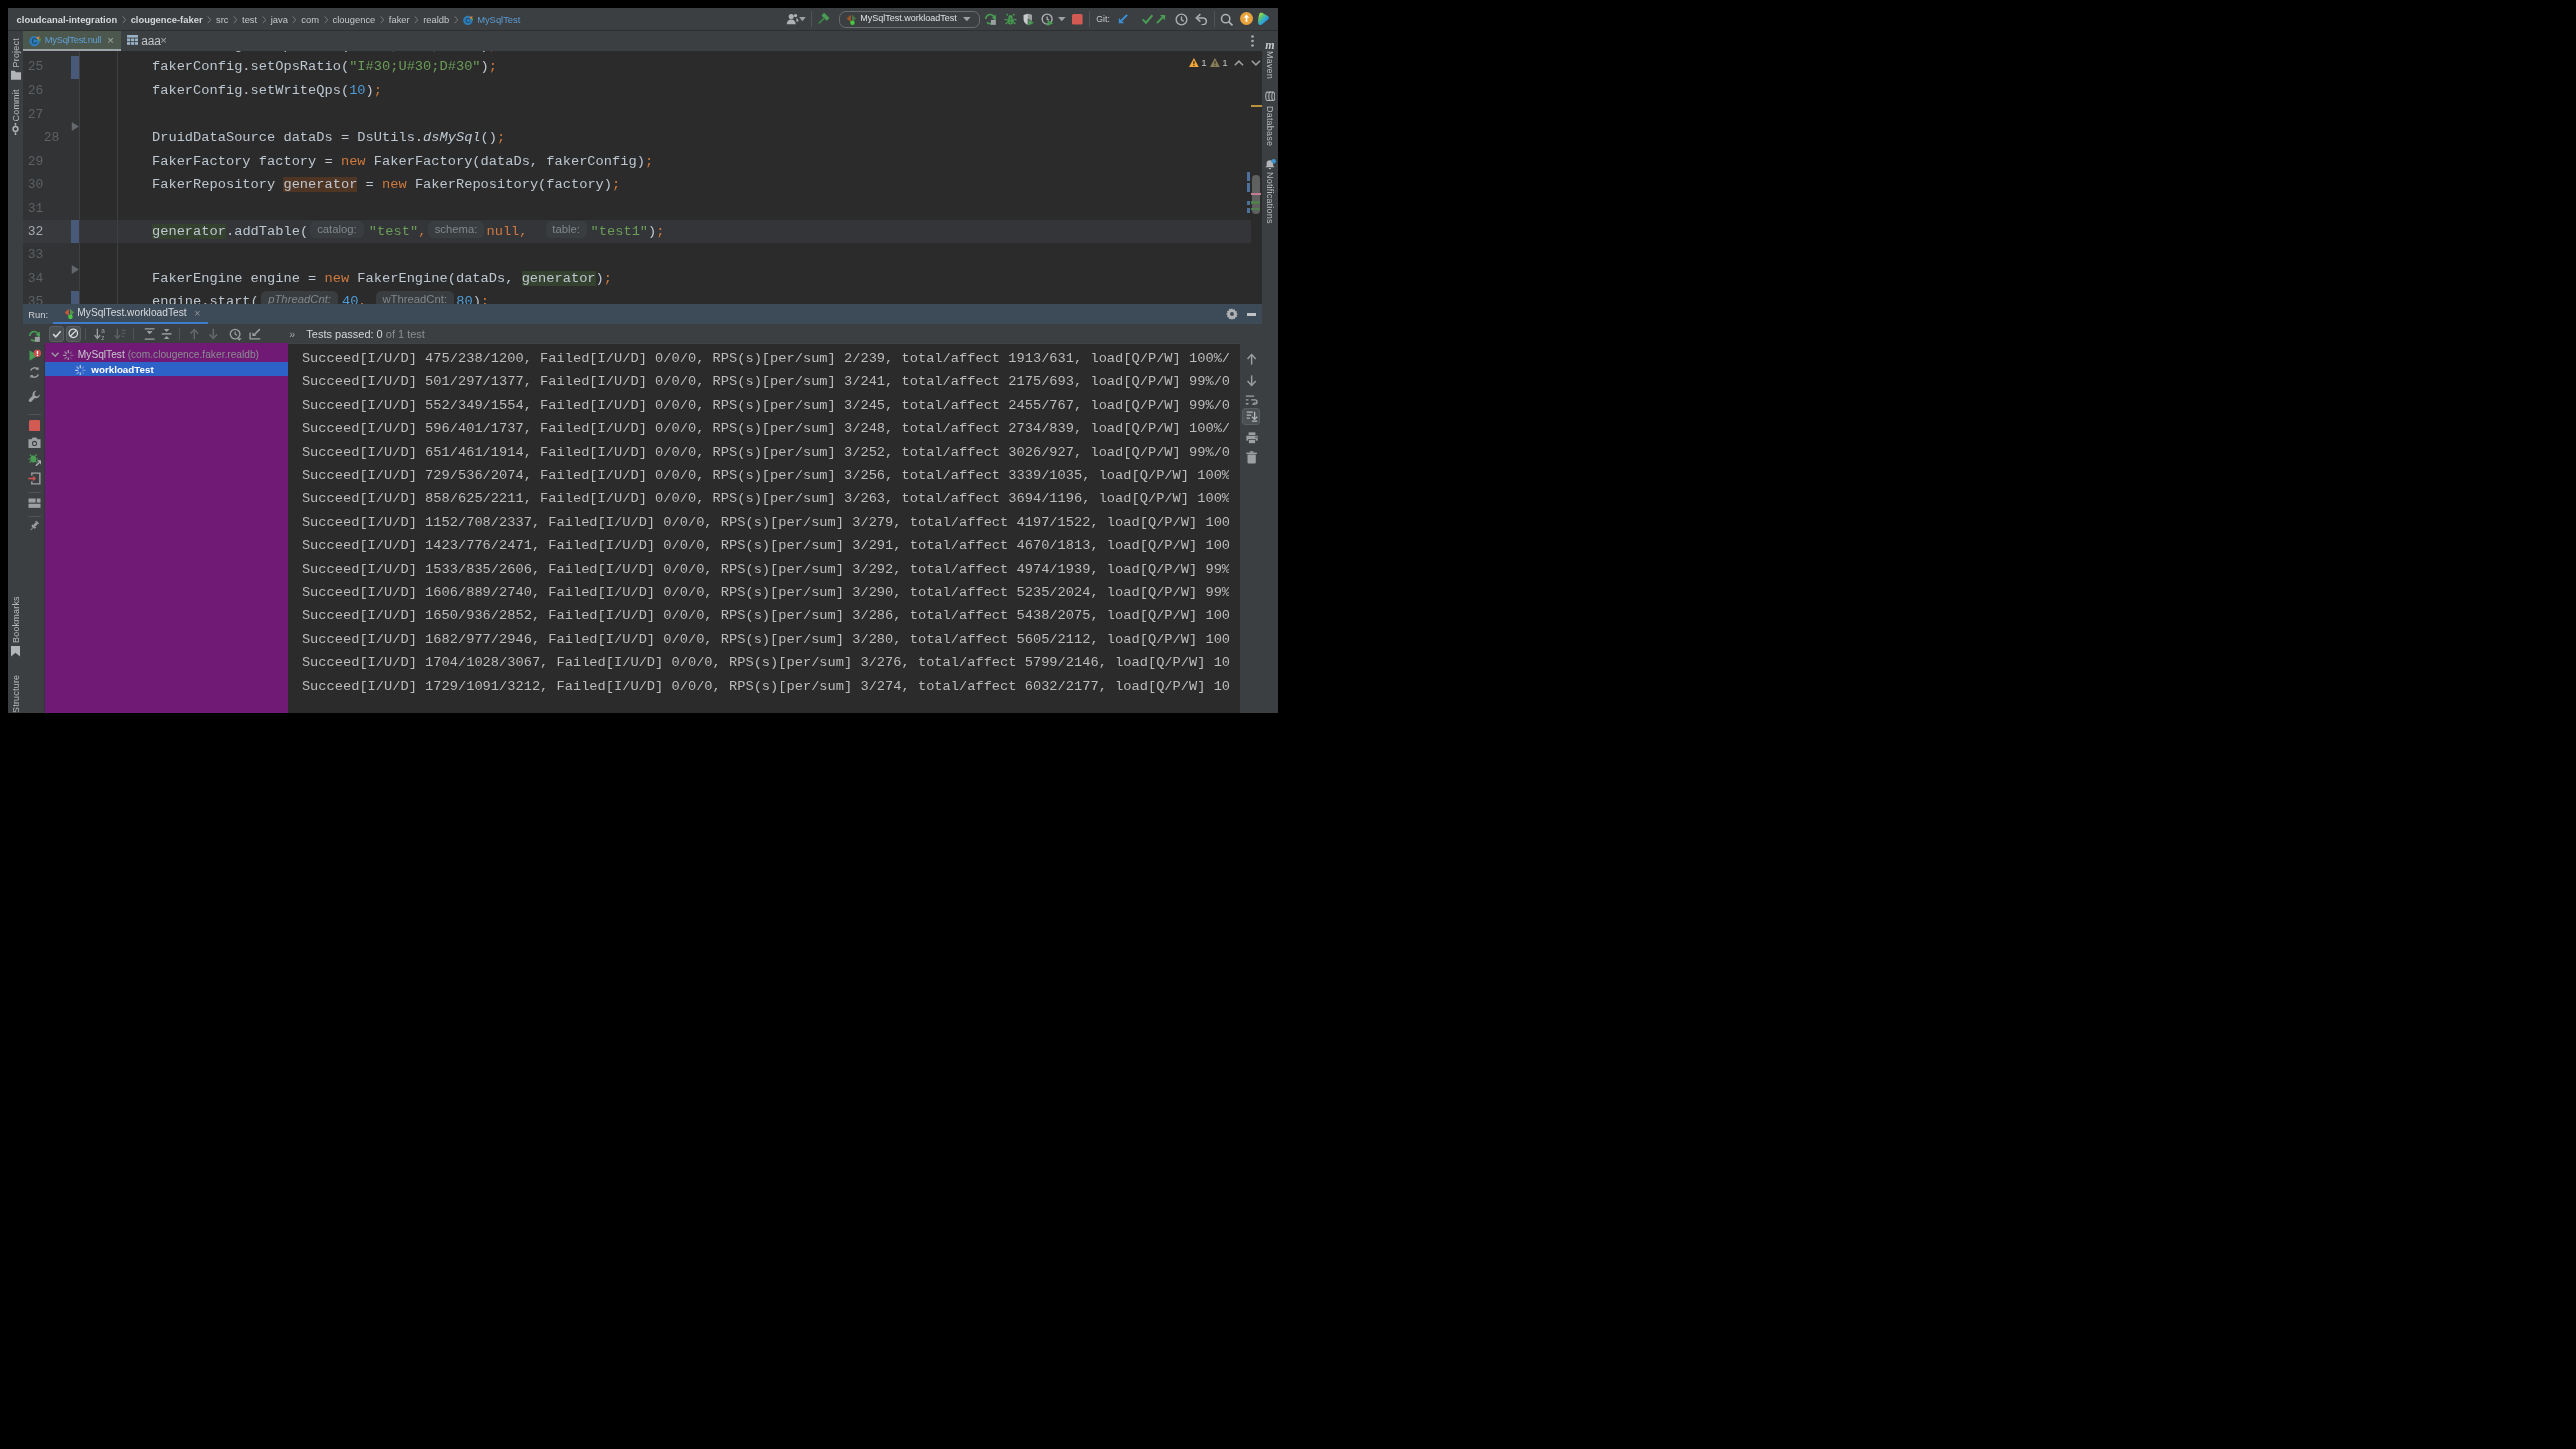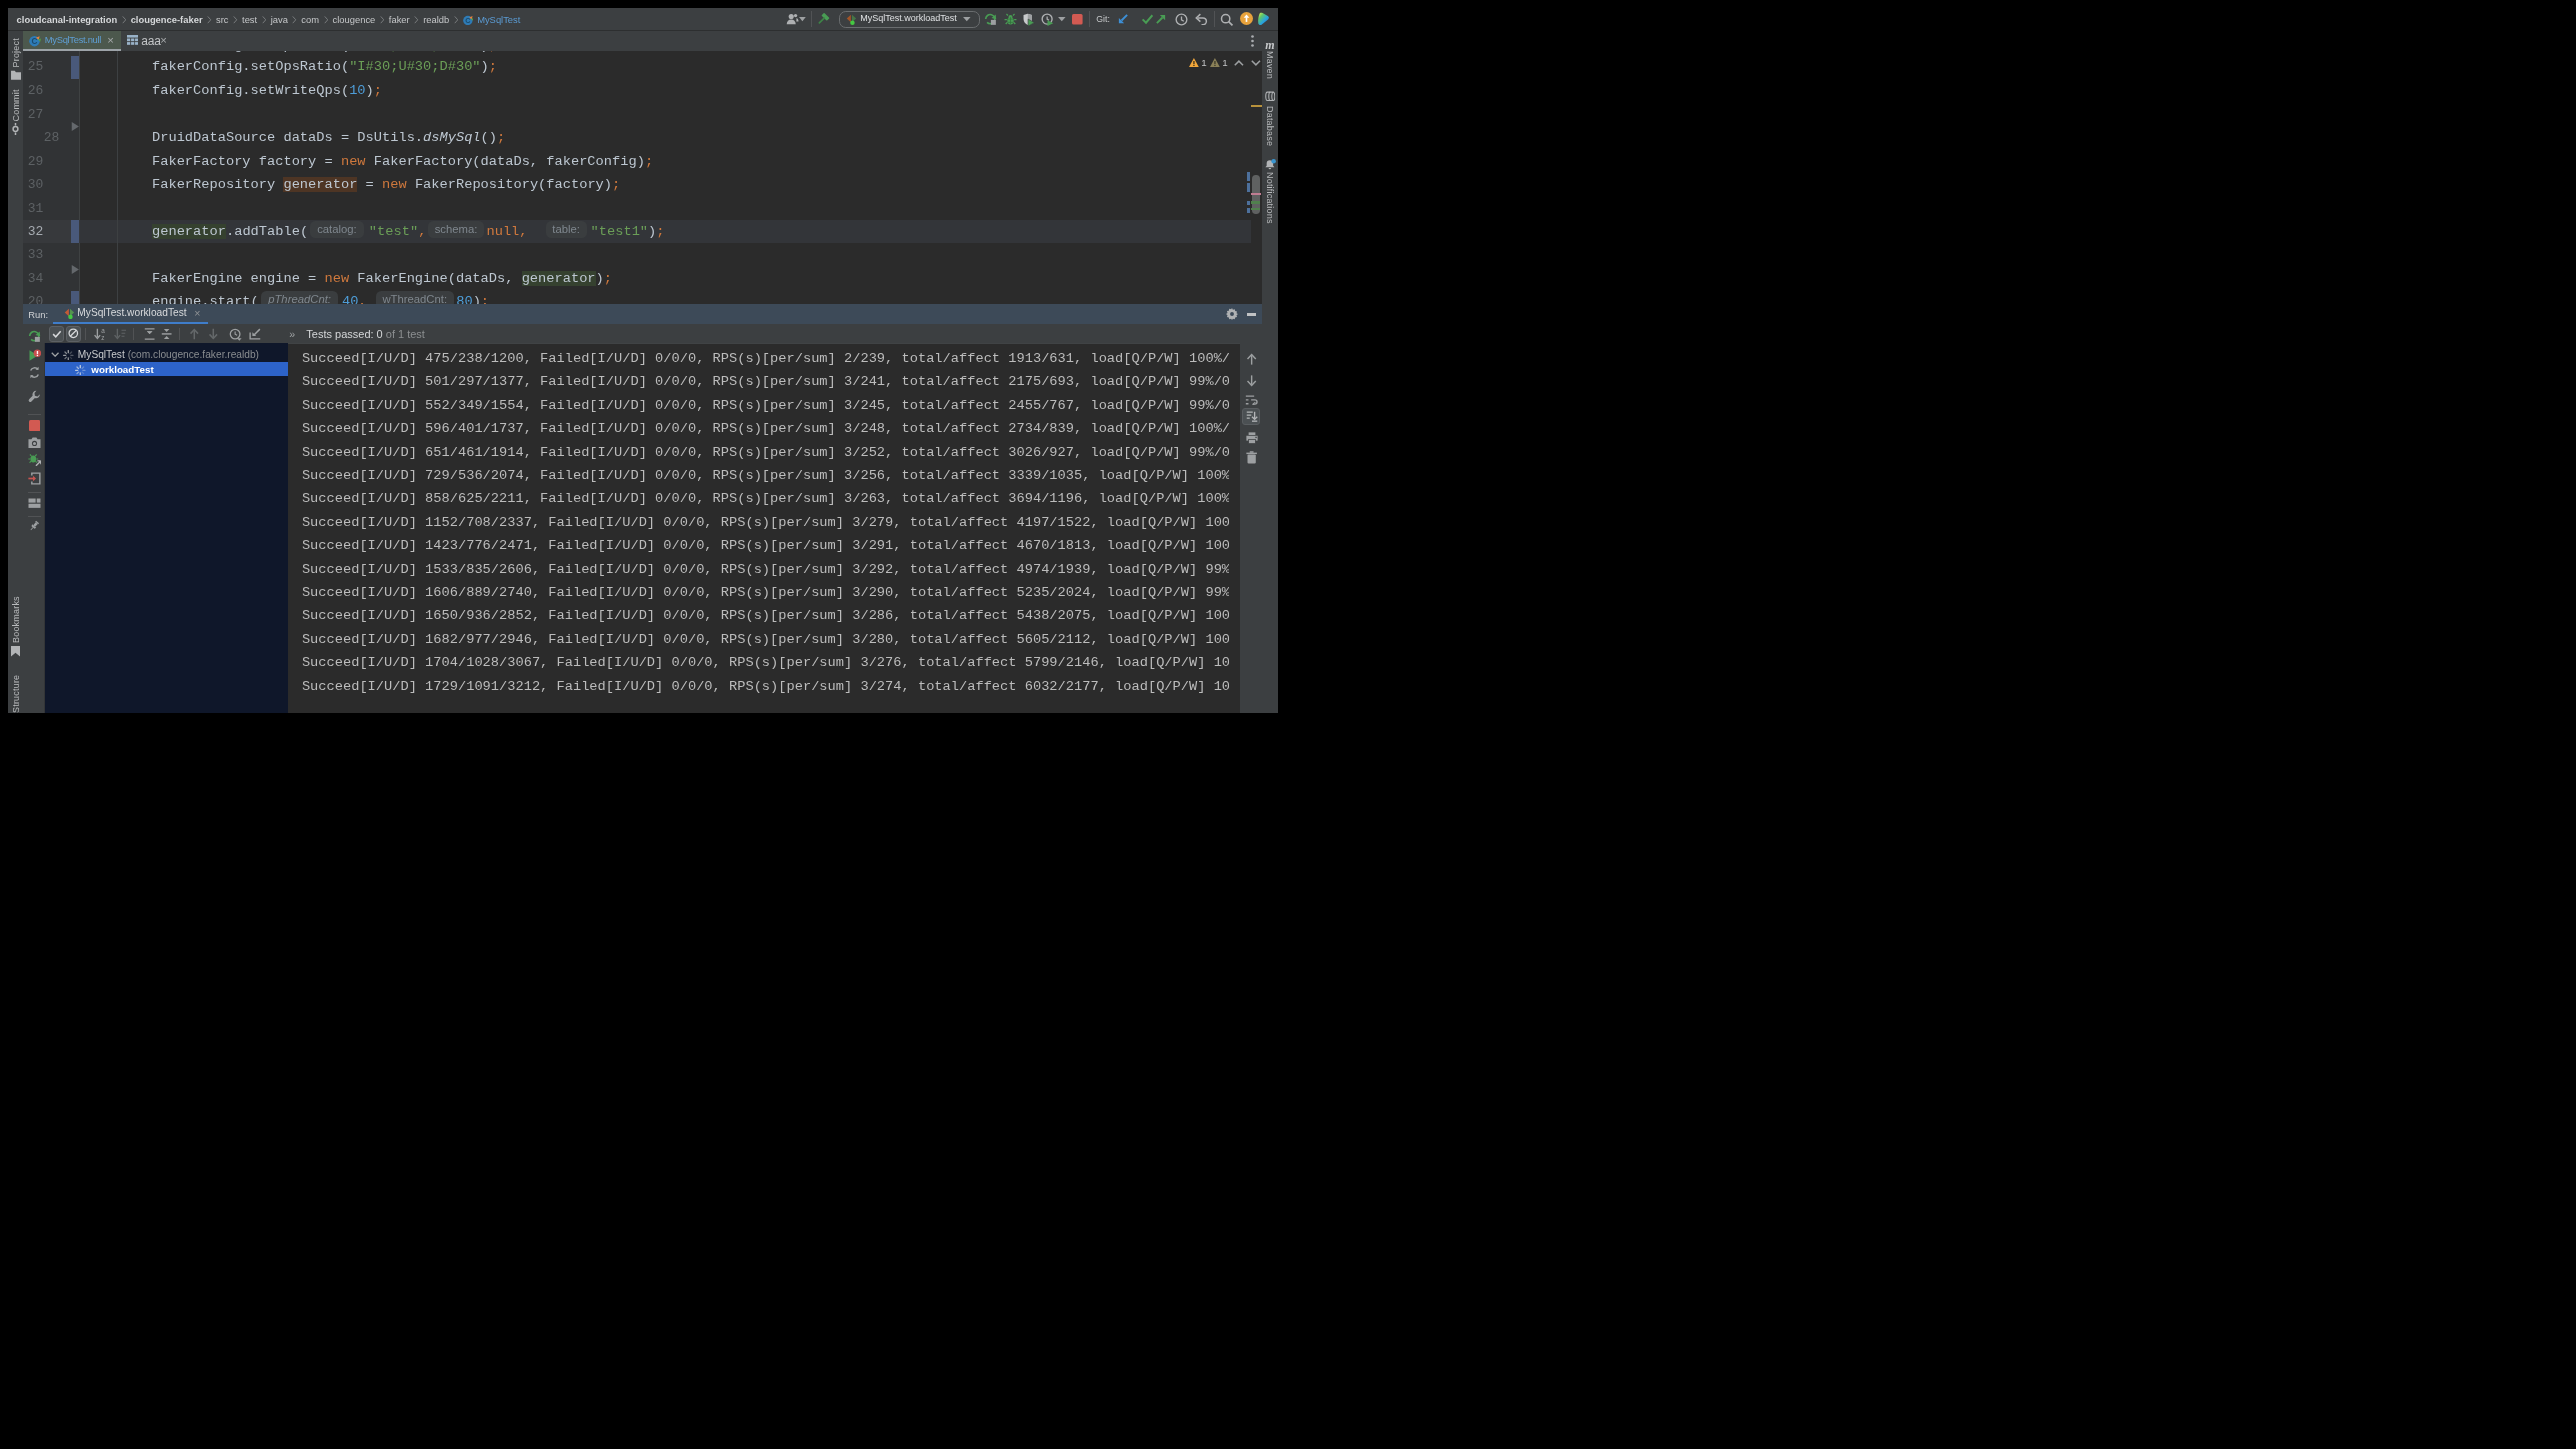--- a/index.html
+++ b/index.html
@@ -40,21 +40,21 @@
   .num { color:#4e9dd8;font-family:Liberation Mono, monospace; }
   .def { color:#bdc7d1; }
   .chip { display:inline-block; background:#3a3d3f; border-radius:5.3px; color:#7f878e; font-family:"Liberation Sans",sans-serif; font-size:11.3px; line-height:17.4px; height:17.4px; padding:0 6.8px; vertical-align:1.5px; }
   .hl-green { background:#35412f; }
   .hl-brown { background:#4e3524; }
 
   
   #runheader { position:absolute; left:15px; top:296px; width:1239px; height:20.4px; background:#3d4a58; }
   #runtoolbar { position:absolute; left:15px; top:317px; width:1239px; height:18px; background:#3c3f41; }
   #runleft { position:absolute; left:15px; top:335px; width:22px; height:370px; background:#3c3f41; border-right:0.8px solid #333537; }
-  #tree { position:absolute; left:37px; top:335px; width:243px; height:370px; background:#0f172a; }
+  #tree { position:absolute; left:37px; top:335px; width:243px; height:370px; background:#701a75; }
   #console { position:absolute; left:280px; top:335px; width:952px; height:370px; background:#2b2b2b; border-top:0.8px solid #404345; overflow:hidden; }
   #constext { position:absolute; left:13.6px; top:3.4px; width:927px; overflow:hidden; color:#bcbcbc; }
   #conicons { position:absolute; left:1232px; top:335px; width:22px; height:370px; background:#3c3f41; }
   .tico { position:absolute; top:5.3px; }
 </style>
 </head>
 <body>
 <div id="win">
 
   <div id="toolbar">
@@ -294,21 +294,21 @@
       <div class="lnum" style="top:4.9px;">25</div>
       <div class="lnum" style="top:28px;">26</div>
       <div class="lnum" style="top:52px;">27</div>
       <div class="lnum" style="top:75px;margin-left:16px;">28</div>
       <div class="lnum" style="top:99px;">29</div>
       <div class="lnum" style="top:122px;">30</div>
       <div class="lnum" style="top:146px;">31</div>
       <div class="lnum" style="top:169px; color:#a5aab0;">32</div>
       <div class="lnum" style="top:192px;">33</div>
       <div class="lnum" style="top:216px;">34</div>
-      <div class="lnum" style="top:239px;">20</div>
+      <div class="lnum" style="top:239px;">35</div>
 
       <div class="abs" style="left:48px; top:5.3px; width:7.6px; height:23px; background:#49597a;"></div>
       <div class="abs" style="left:48px; top:169px; width:7.6px; height:23px; background:#49597a;"></div>
       <div class="abs" style="left:48px; top:240px; width:7.6px; height:13.2px; background:#49597a;"></div>
 
       <svg class="abs" style="left:48px; top:71px;" width="8.3" height="9" viewBox="0 0 11 12">
           <path d="M1 0 L10.5 6 L1 12 z" fill="#64686c"></path>
         </svg>
       <svg class="abs" style="left:48px; top:214px;" width="8.3" height="9" viewBox="0 0 11 12">
           <path d="M1 0 L10.5 6 L1 12 z" fill="#64686c"></path>

